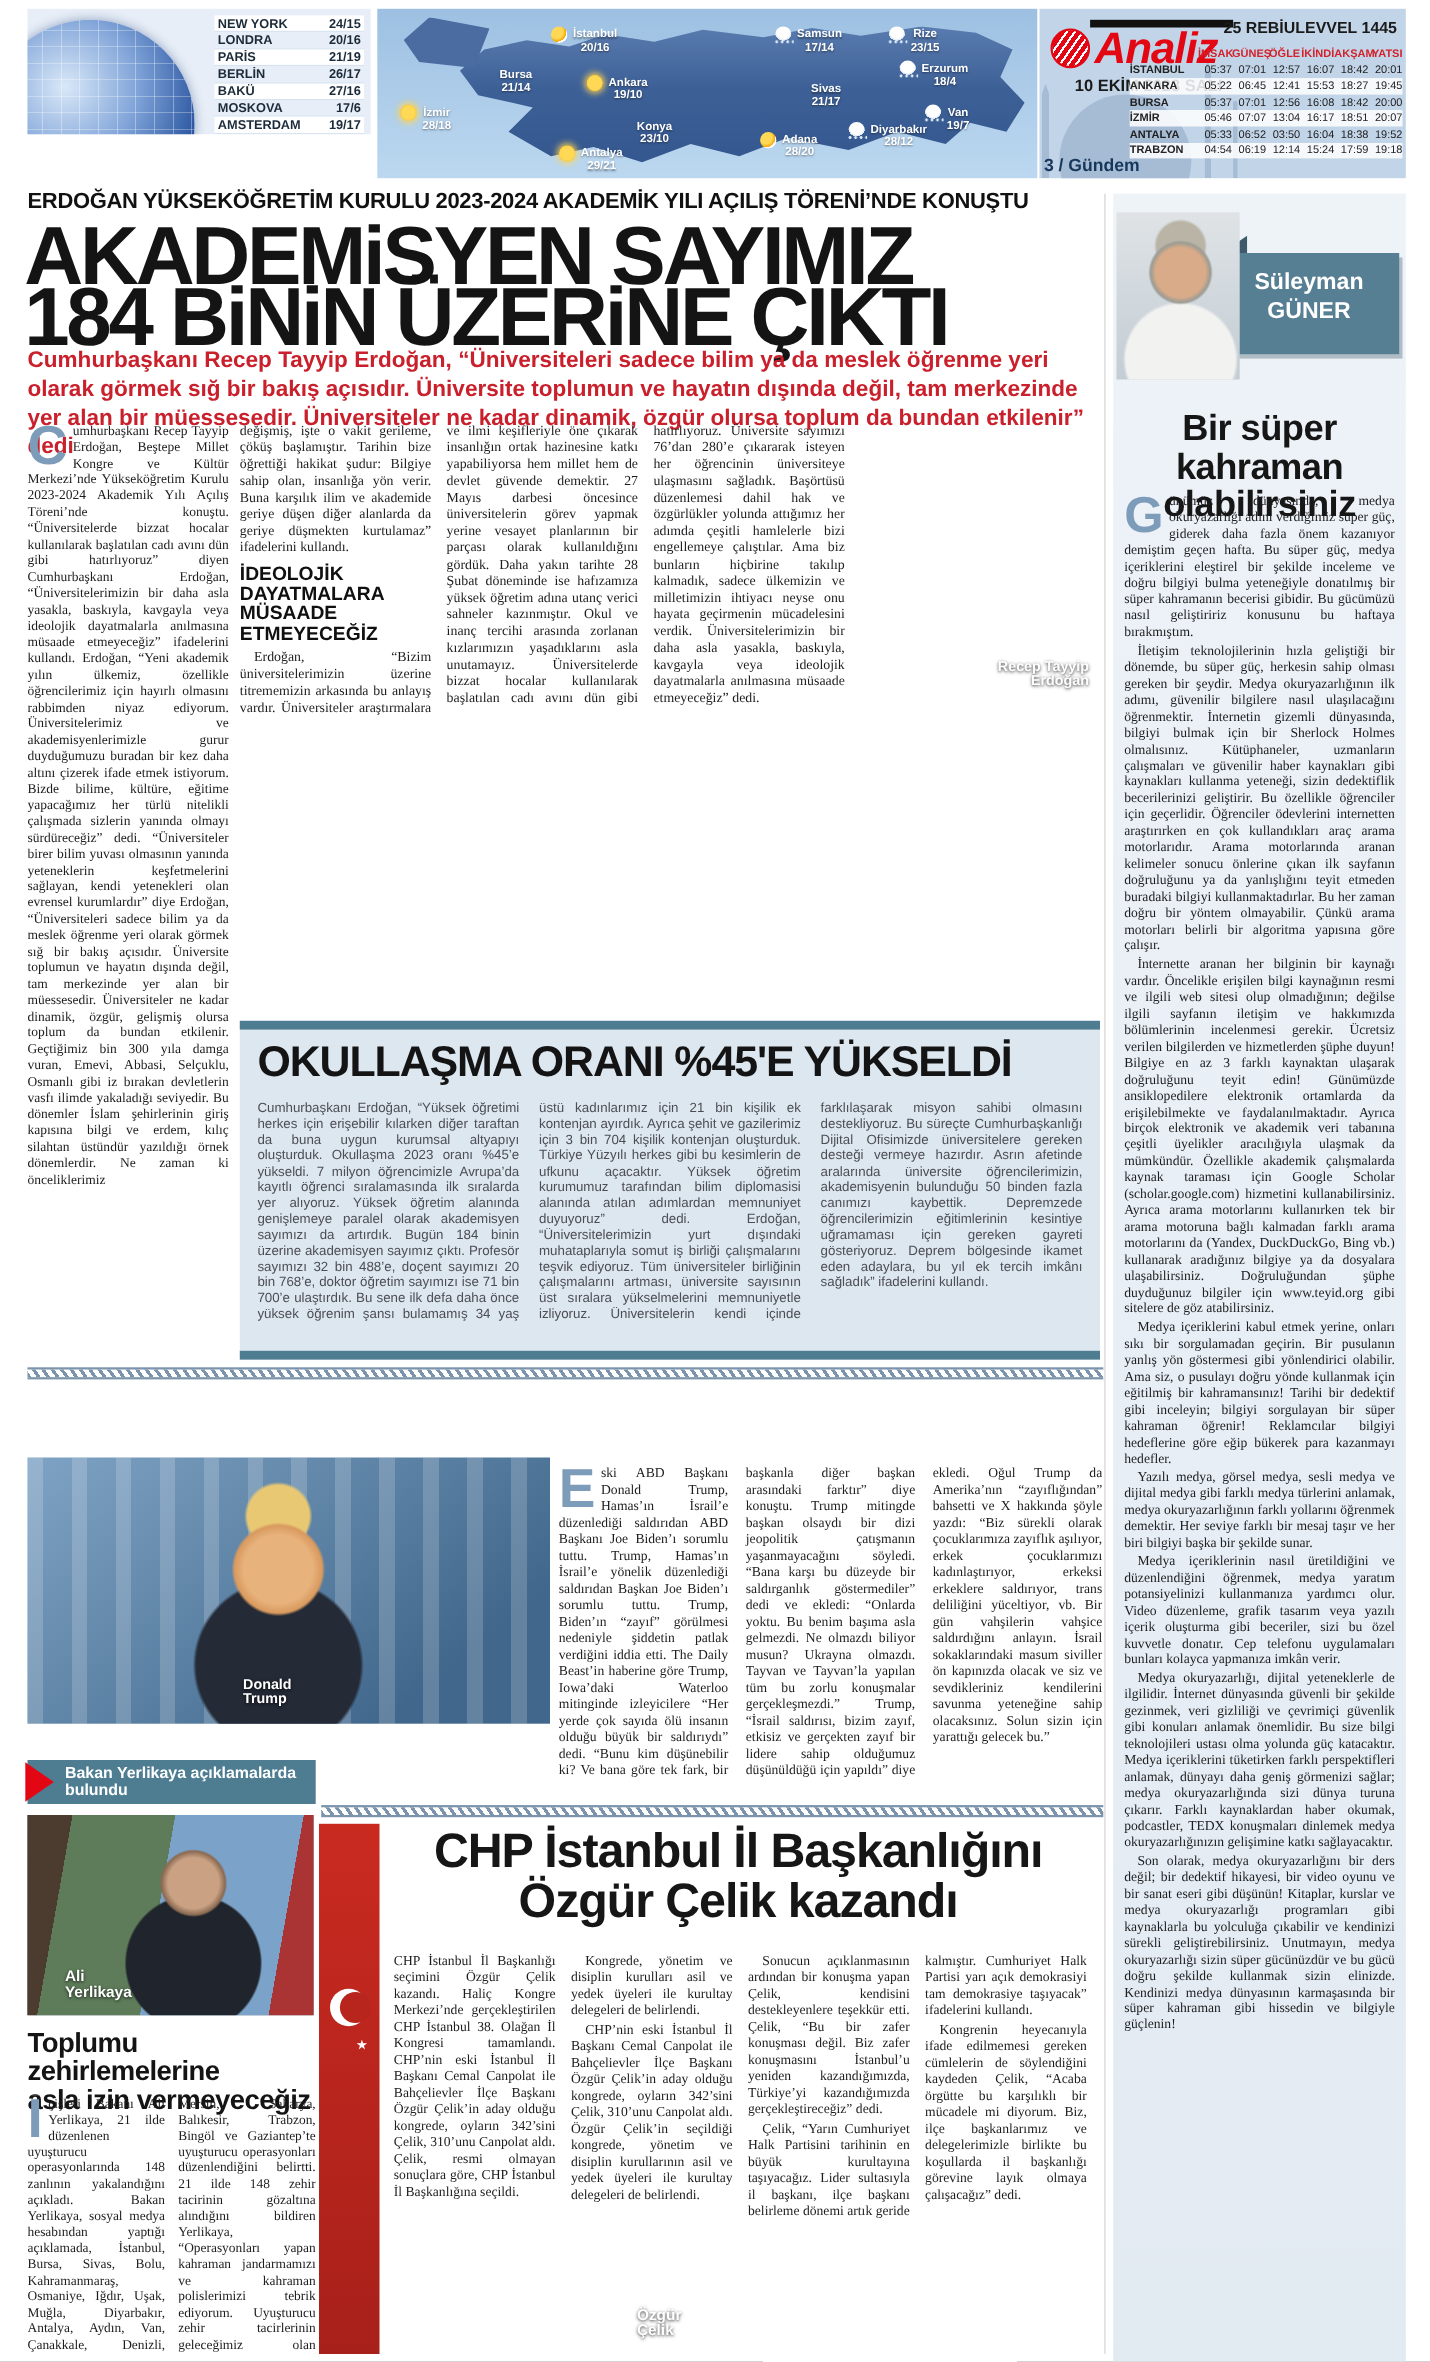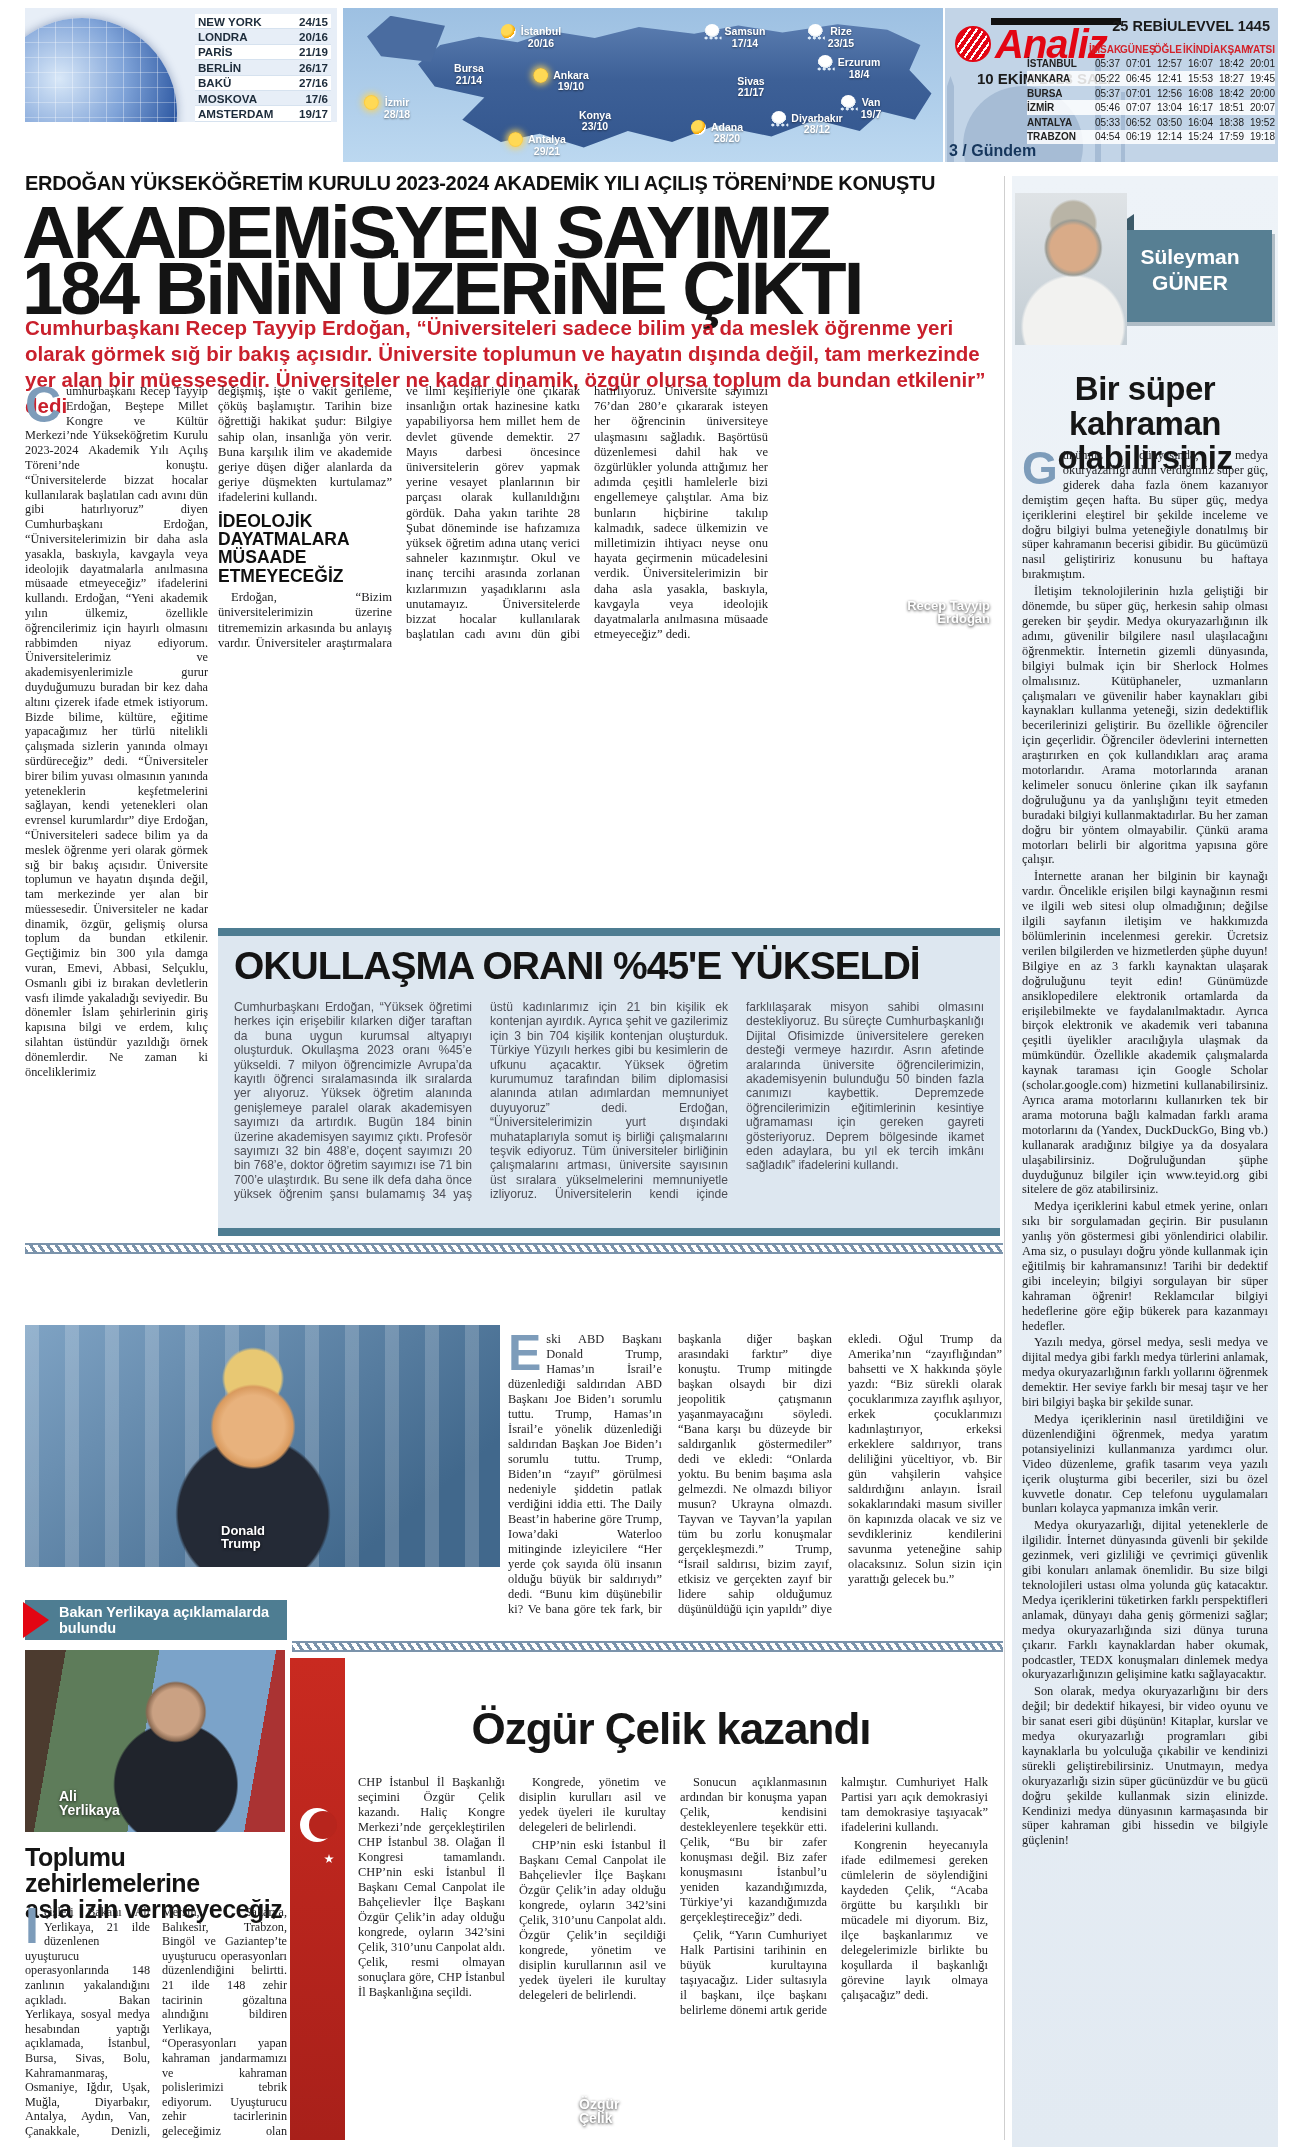--- a/index.html
+++ b/index.html
@@ -442,21 +442,21 @@
     </div>
   </div>
   <div class="abs y-hl">
     <span>Toplumu zehirlemelerine</span><br><span>asla izin vermeyeceğiz</span>
   </div>
   <div class="abs y-body serifbody">
     <p class="dropcap" style="margin:0;">İçişleri Bakanı Ali Yerlikaya, 21 ilde düzenlenen uyuşturucu operasyonlarında 148 zanlının yakalandığını açıkladı. Bakan Yerlikaya, sosyal medya hesabından yaptığı açıklamada, İstanbul, Bursa, Sivas, Bolu, Kahramanmaraş, Osmaniye, Iğdır, Uşak, Muğla, Diyarbakır, Antalya, Aydın, Van, Çanakkale, Denizli, Mersin, Sakarya, Balıkesir, Trabzon, Bingöl ve Gaziantep’te uyuşturucu operasyonları düzenlendiğini belirtti. 21 ilde 148 zehir tacirinin gözaltına alındığını bildiren Yerlikaya, “Operasyonları yapan kahraman jandarmamızı ve kahraman polislerimizi tebrik ediyorum. Uyuşturucu zehir tacirlerinin geleceğimiz olan gençlerimizi ve toplumumuzu zehirlemelerine asla izin vermeyeceğiz” ifadelerini kullandı.</p>
   </div>
 
   <div class="abs chp-hl">
-    <br><span>Özgür Çelik kazandı</span>
+    <span>CHP İstanbul İl Başkanlığını</span><br><span>Özgür Çelik kazandı</span>
   </div>
   <div class="abs photo flag">
     <div class="crescent"></div>
     <div class="star"></div>
   </div>
   <div class="abs chp-body serifbody">
 
   <p class="nofirst">CHP İstanbul İl Başkanlığı seçimini Özgür Çelik kazandı. Haliç Kongre Merkezi’nde gerçekleştirilen CHP İstanbul 38. Olağan İl Kongresi tamamlandı. CHP’nin eski İstanbul İl Başkanı Cemal Canpolat ile Bahçelievler İlçe Başkanı Özgür Çelik’in aday olduğu kongrede, oyların 342’sini Çelik, 310’unu Canpolat aldı. Çelik, resmi olmayan sonuçlara göre, CHP İstanbul İl Başkanlığına seçildi.</p>
       <p>Kongrede, yönetim ve disiplin kurulları asil ve yedek üyeleri ile kurultay delegeleri de belirlendi.</p>
       <p>CHP’nin eski İstanbul İl Başkanı Cemal Canpolat ile Bahçelievler İlçe Başkanı Özgür Çelik’in aday olduğu kongrede, oyların 342’sini Çelik, 310’unu Canpolat aldı. Özgür Çelik’in seçildiği kongrede, yönetim ve disiplin kurullarının asil ve yedek üyeleri ile kurultay delegeleri de belirlendi.</p>

